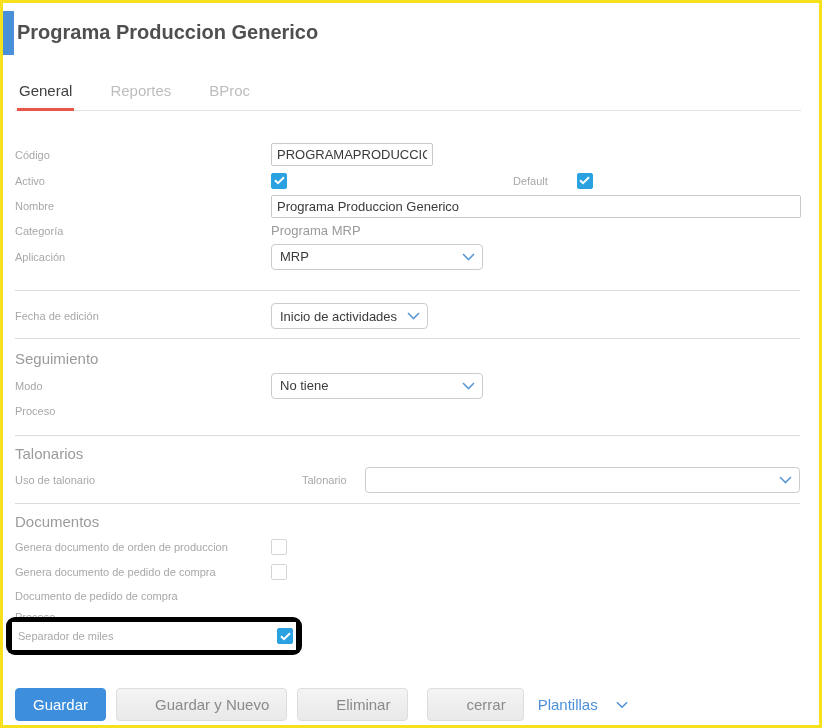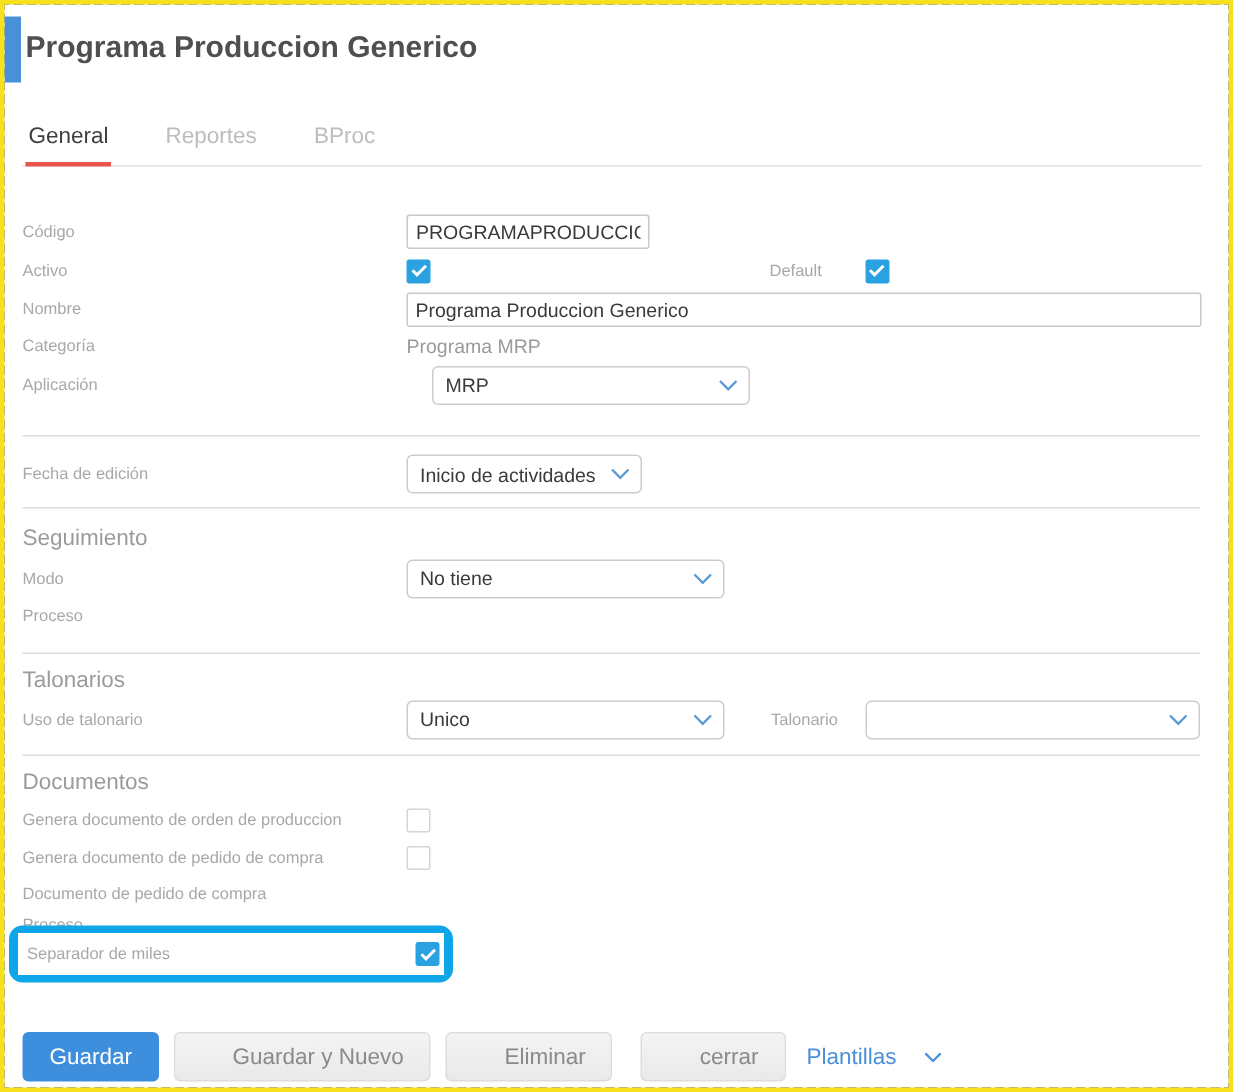--- a/index.html
+++ b/index.html
@@ -29,39 +29,39 @@
   .cb svg{visibility:hidden;}
   .cb.checked{background:#2aa1e0;border-color:#2aa1e0;}
   .cb.checked svg{visibility:visible;}
   .divider{height:1px;background:#dcdcdc;margin-right:1px;}
   .section-h{font-size:15px;color:#9b9b9b;}
   
   .r-codigo{height:27px;}
   .r-activo{height:25px;}
   .r-nombre{height:26px;}
   .r-categoria{height:23px;}
-  .r-aplicacion{height:29px;gap:17px;}
+  .r-aplicacion{height:29px;}
   .d1{margin-top:19px;}
   .r-fecha{height:30px;margin-top:10px;}
   .d2{margin-top:7px;}
   .h-seguimiento{margin-top:11px;}
   .r-modo{height:27px;margin-top:5px;}
   .r-proceso{height:23px;}
   .d3{margin-top:13px;}
   .h-talonarios{margin-top:9px;}
   .r-uso{height:29px;margin-top:3px;}
   .d4{margin-top:9px;}
   .h-documentos{margin-top:9px;}
   .r-genorden{height:25px;margin-top:4px;}
   .r-genpedido{height:25px;}
   .r-docpedido{height:23px;}
   .r-proceso2{height:20px;}
   
   .red-box{position:relative;z-index:3;margin:-10px 0 0 -9px;width:296px;box-sizing:border-box;
-           background:#0ea5e9;border-radius:9px;padding:5px 6px;}
+           background:#000000;border-radius:9px;padding:5px 6px;}
   .red-box .inner{background:#fff;display:flex;align-items:center;height:28px;padding:0 6px 0 6px;box-sizing:border-box;}
   .red-box .inner .lbl{width:259px;}
   
   .btn-row{display:flex;align-items:center;margin-top:33px;}
   .btn{font-family:inherit;font-size:15px;border-radius:4px;height:33px;padding:0 17px;cursor:pointer;}
   .btn-primary{background:#3e8ede;border:1px solid #3e8ede;color:#fff;}
   .btn-secondary{background:linear-gradient(#f4f4f4,#e9e9e9);border:1px solid #ddd;color:#8a8a8a;margin-left:10px;padding-left:38px;}
   .link{display:flex;align-items:center;gap:18px;color:#4a90d9;font-size:15px;margin-left:14px;cursor:pointer;}
 </style>
 </head>
@@ -151,26 +151,20 @@
       <div class="row r-proceso">
         <span class="lbl">Proceso</span>
       </div>
 
       <div class="divider d3"></div>
 
       <div class="section-h h-talonarios">Talonarios</div>
 
       <div class="row r-uso">
         <span class="lbl">Uso de talonario</span>
-        <div class="combo" style="width:212px">
-          <span class="cval">Unico</span>
-          <svg class="chev" width="13" height="8" viewBox="0 0 13 8">
-              <path d="M1 1l5.5 5.5L12 1" stroke="#5b9bd5" stroke-width="1.6" fill="none"></path>
-            </svg>
-        </div>
         <span class="lbl" style="width:auto;margin-left:31px">Talonario</span>
         <div class="combo" style="flex:1;margin-left:18px;margin-right:1px">
           <span class="cval"></span>
           <svg class="chev" width="13" height="8" viewBox="0 0 13 8">
               <path d="M1 1l5.5 5.5L12 1" stroke="#5b9bd5" stroke-width="1.6" fill="none"></path>
             </svg>
         </div>
       </div>
 
       <div class="divider d4"></div>

